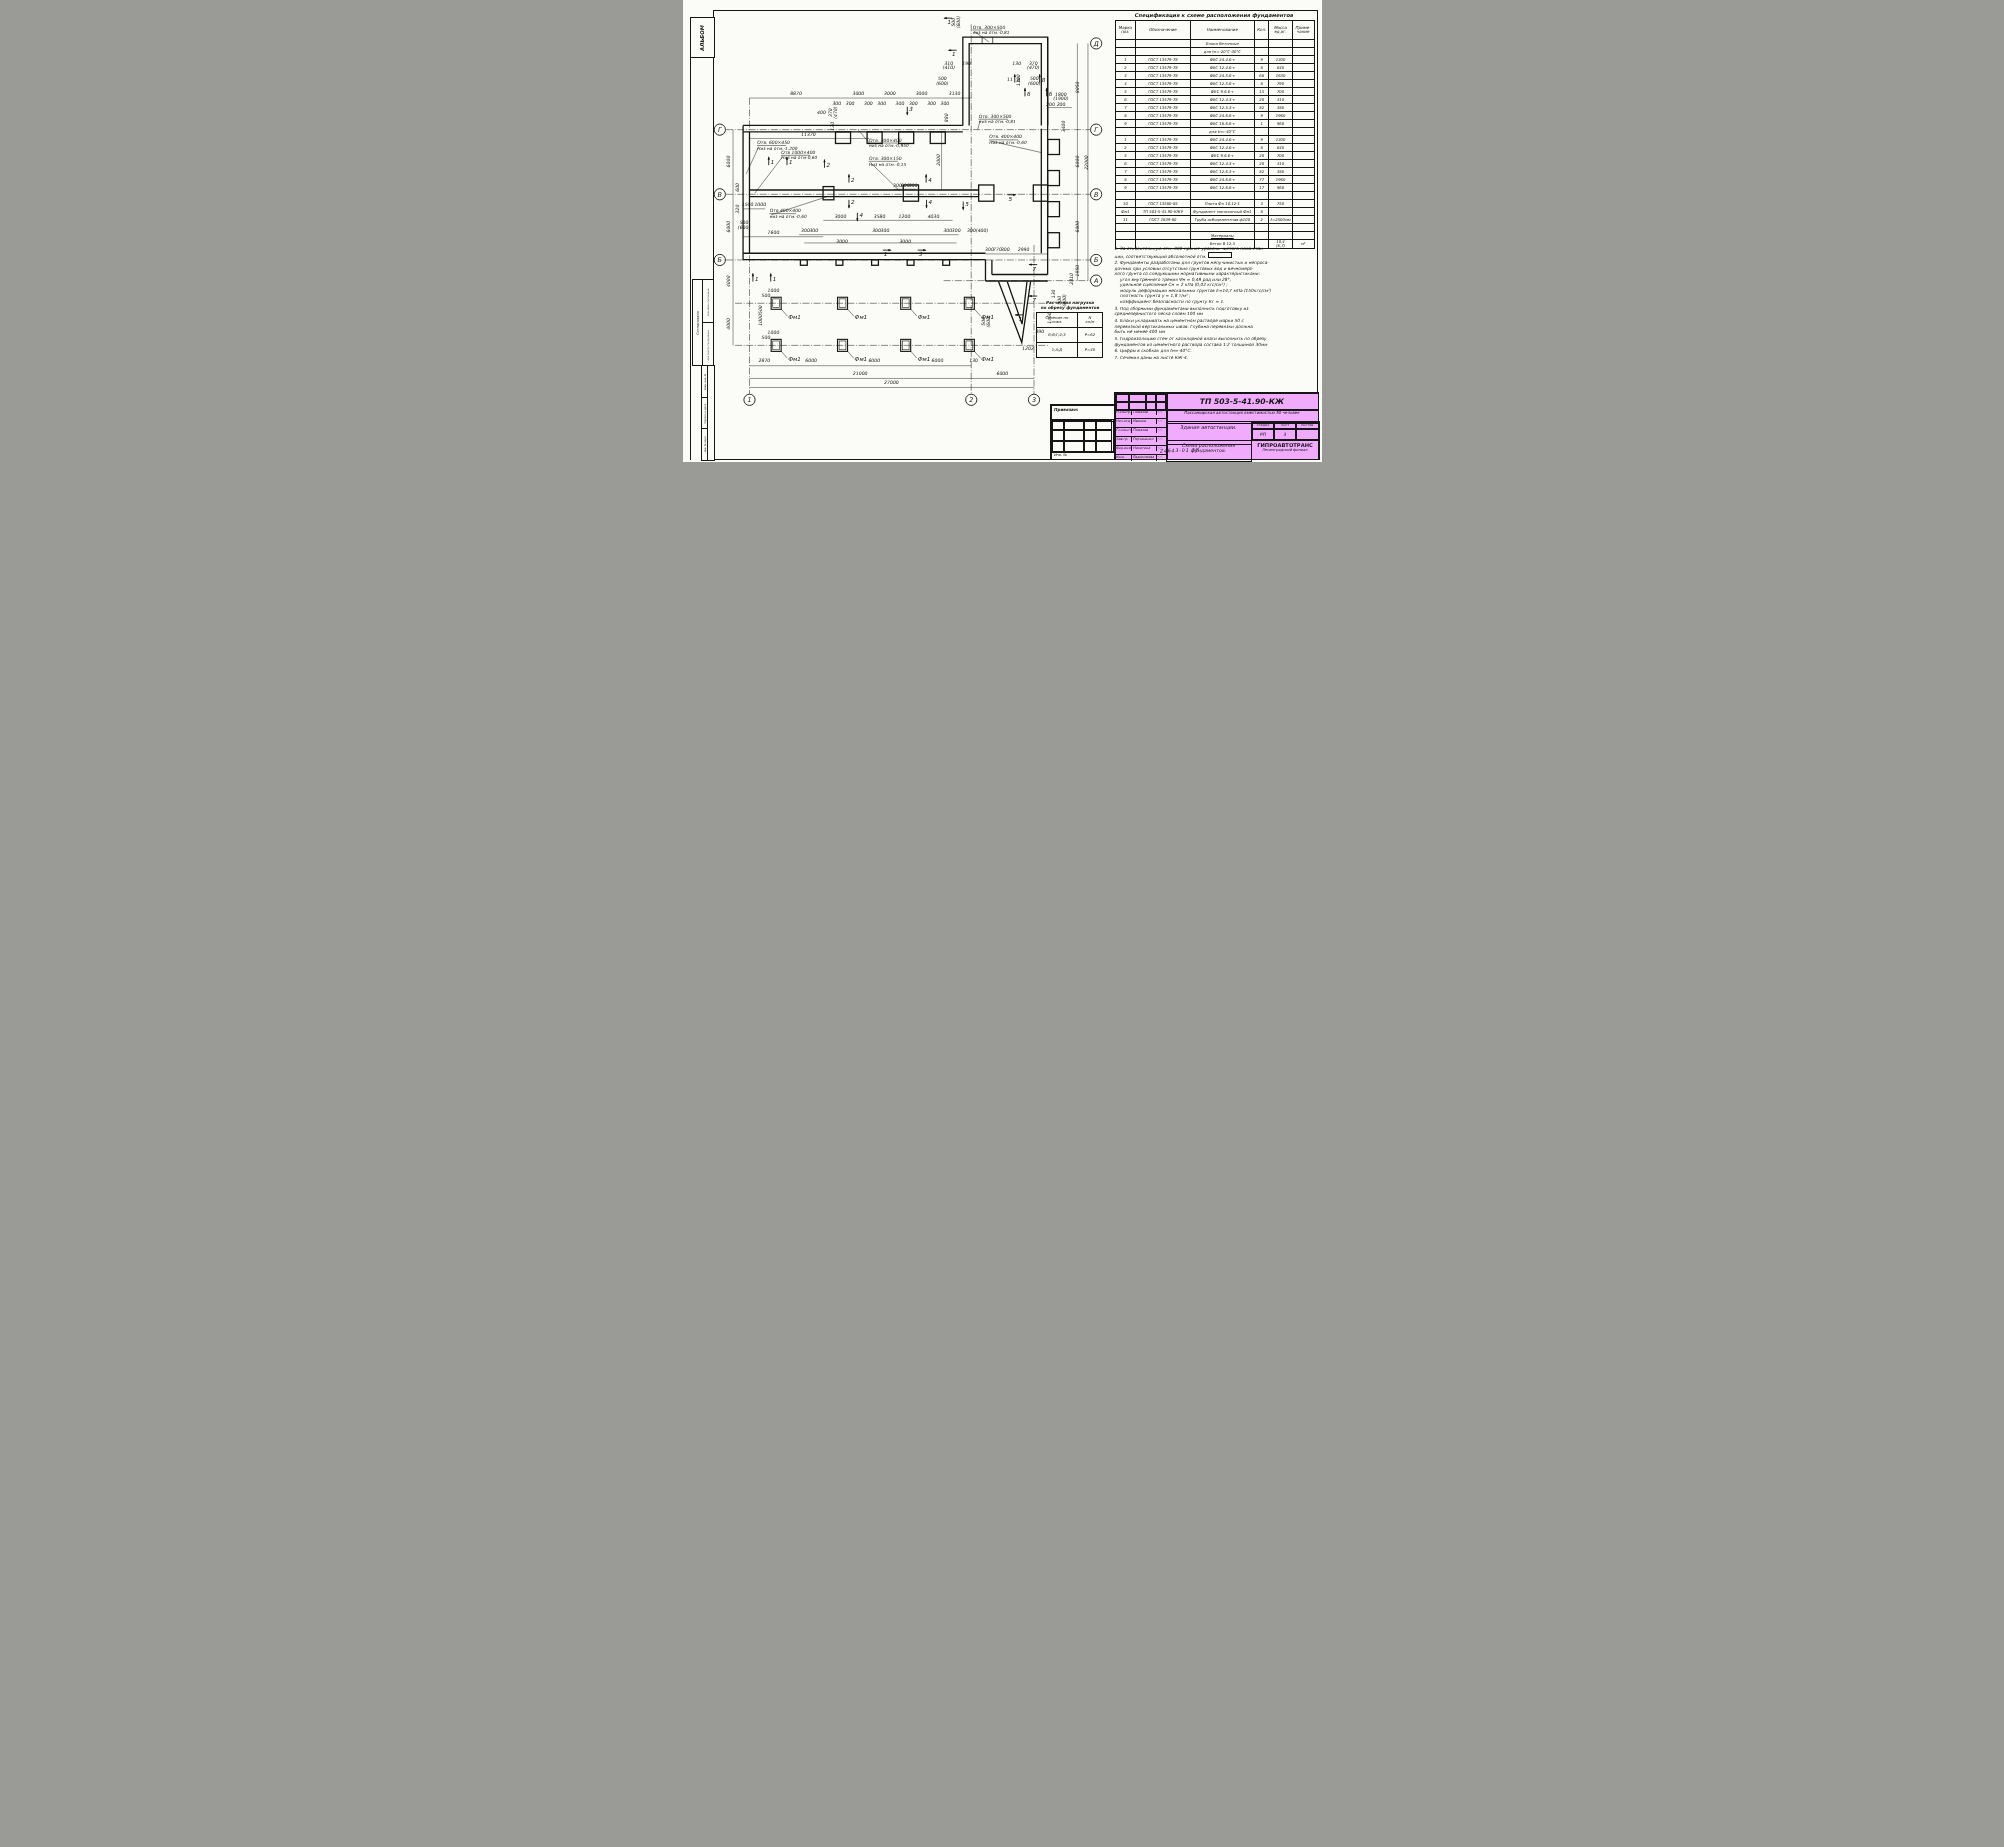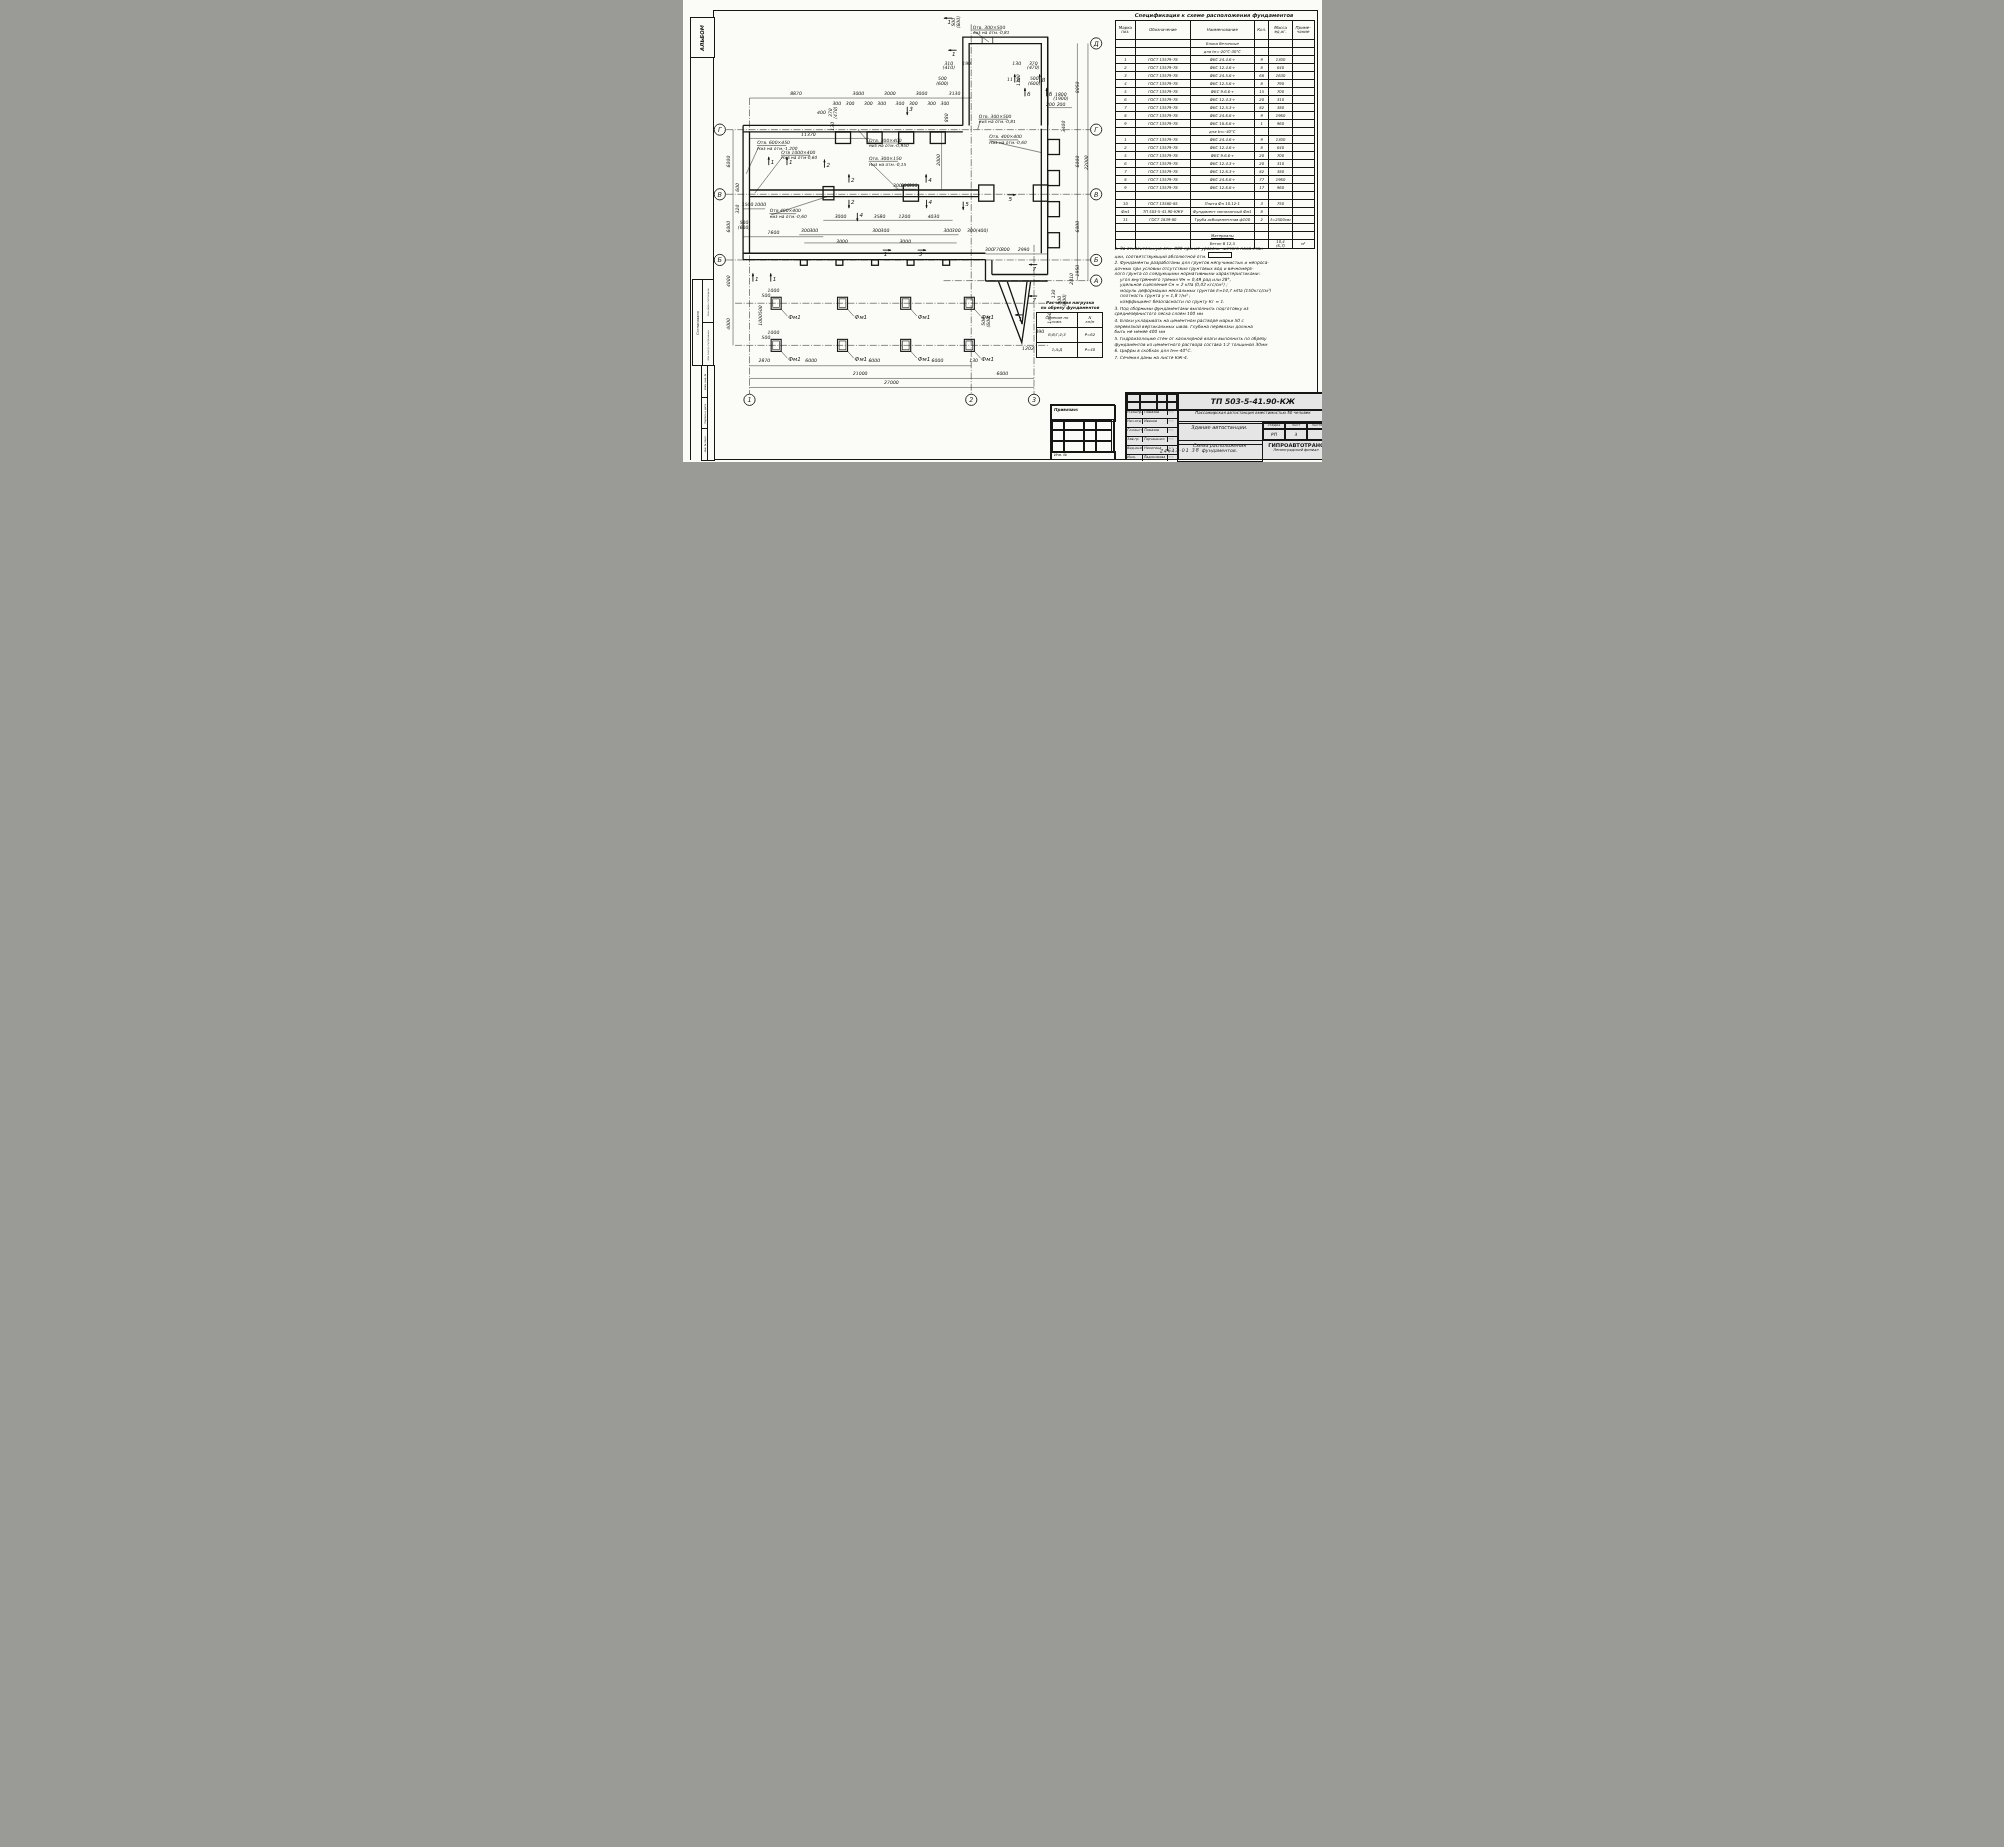--- a/index.html
+++ b/index.html
@@ -35,21 +35,21 @@
   .load-title{position:absolute;left:350px;top:301px;width:75px;text-align:center;
               font:italic 600 4.2px/1.15 "DejaVu Sans",sans-serif;}
   .load-wrap{position:absolute;left:353px;top:312px;width:67px;}
   table.load{border-collapse:collapse;width:100%;}
   table.load th,table.load td{border:0.8px solid #161616;font:italic 3.8px/1.1 "DejaVu Sans",sans-serif;
       text-align:center;white-space:pre-line;}
   table.load th{height:12px;}
   table.load td{height:12px;}
 
   
-  .tb{position:absolute;left:442px;top:392px;width:203px;height:66px;border:1px solid #161616;background:#e5e5e5;}
+  .tb{position:absolute;left:431px;top:392px;width:203px;height:66px;border:1px solid #161616;background:#f0abfc;}
   .tb .cell{position:absolute;border:0.6px solid #161616;}
   .tb-doc{font:italic 600 7.6px "DejaVu Sans",sans-serif;text-align:center;line-height:16px;}
   .tb-proj{font:italic 4px/1.12 "DejaVu Sans",sans-serif;text-align:center;padding-top:0.8px;}
   .tb-obj{font:italic 5px/1.1 "DejaVu Sans",sans-serif;text-align:center;padding-top:3.2px;}
   .tb-title{font:italic 4.7px/1.15 "DejaVu Sans",sans-serif;text-align:center;padding-top:1.6px;}
   .tb-org{font:600 5.2px/1.05 "DejaVu Sans",sans-serif;text-align:center;padding-top:1.6px;}
   .tb-branch{font:italic 3.6px "DejaVu Sans",sans-serif;text-align:center;}
   .tb-small{font:italic 3.4px "DejaVu Sans",sans-serif;text-align:center;}
   .sigrow span{display:inline-block;font:italic 3.3px/5.1px "DejaVu Sans",sans-serif;vertical-align:top;
      white-space:nowrap;overflow:hidden;}

